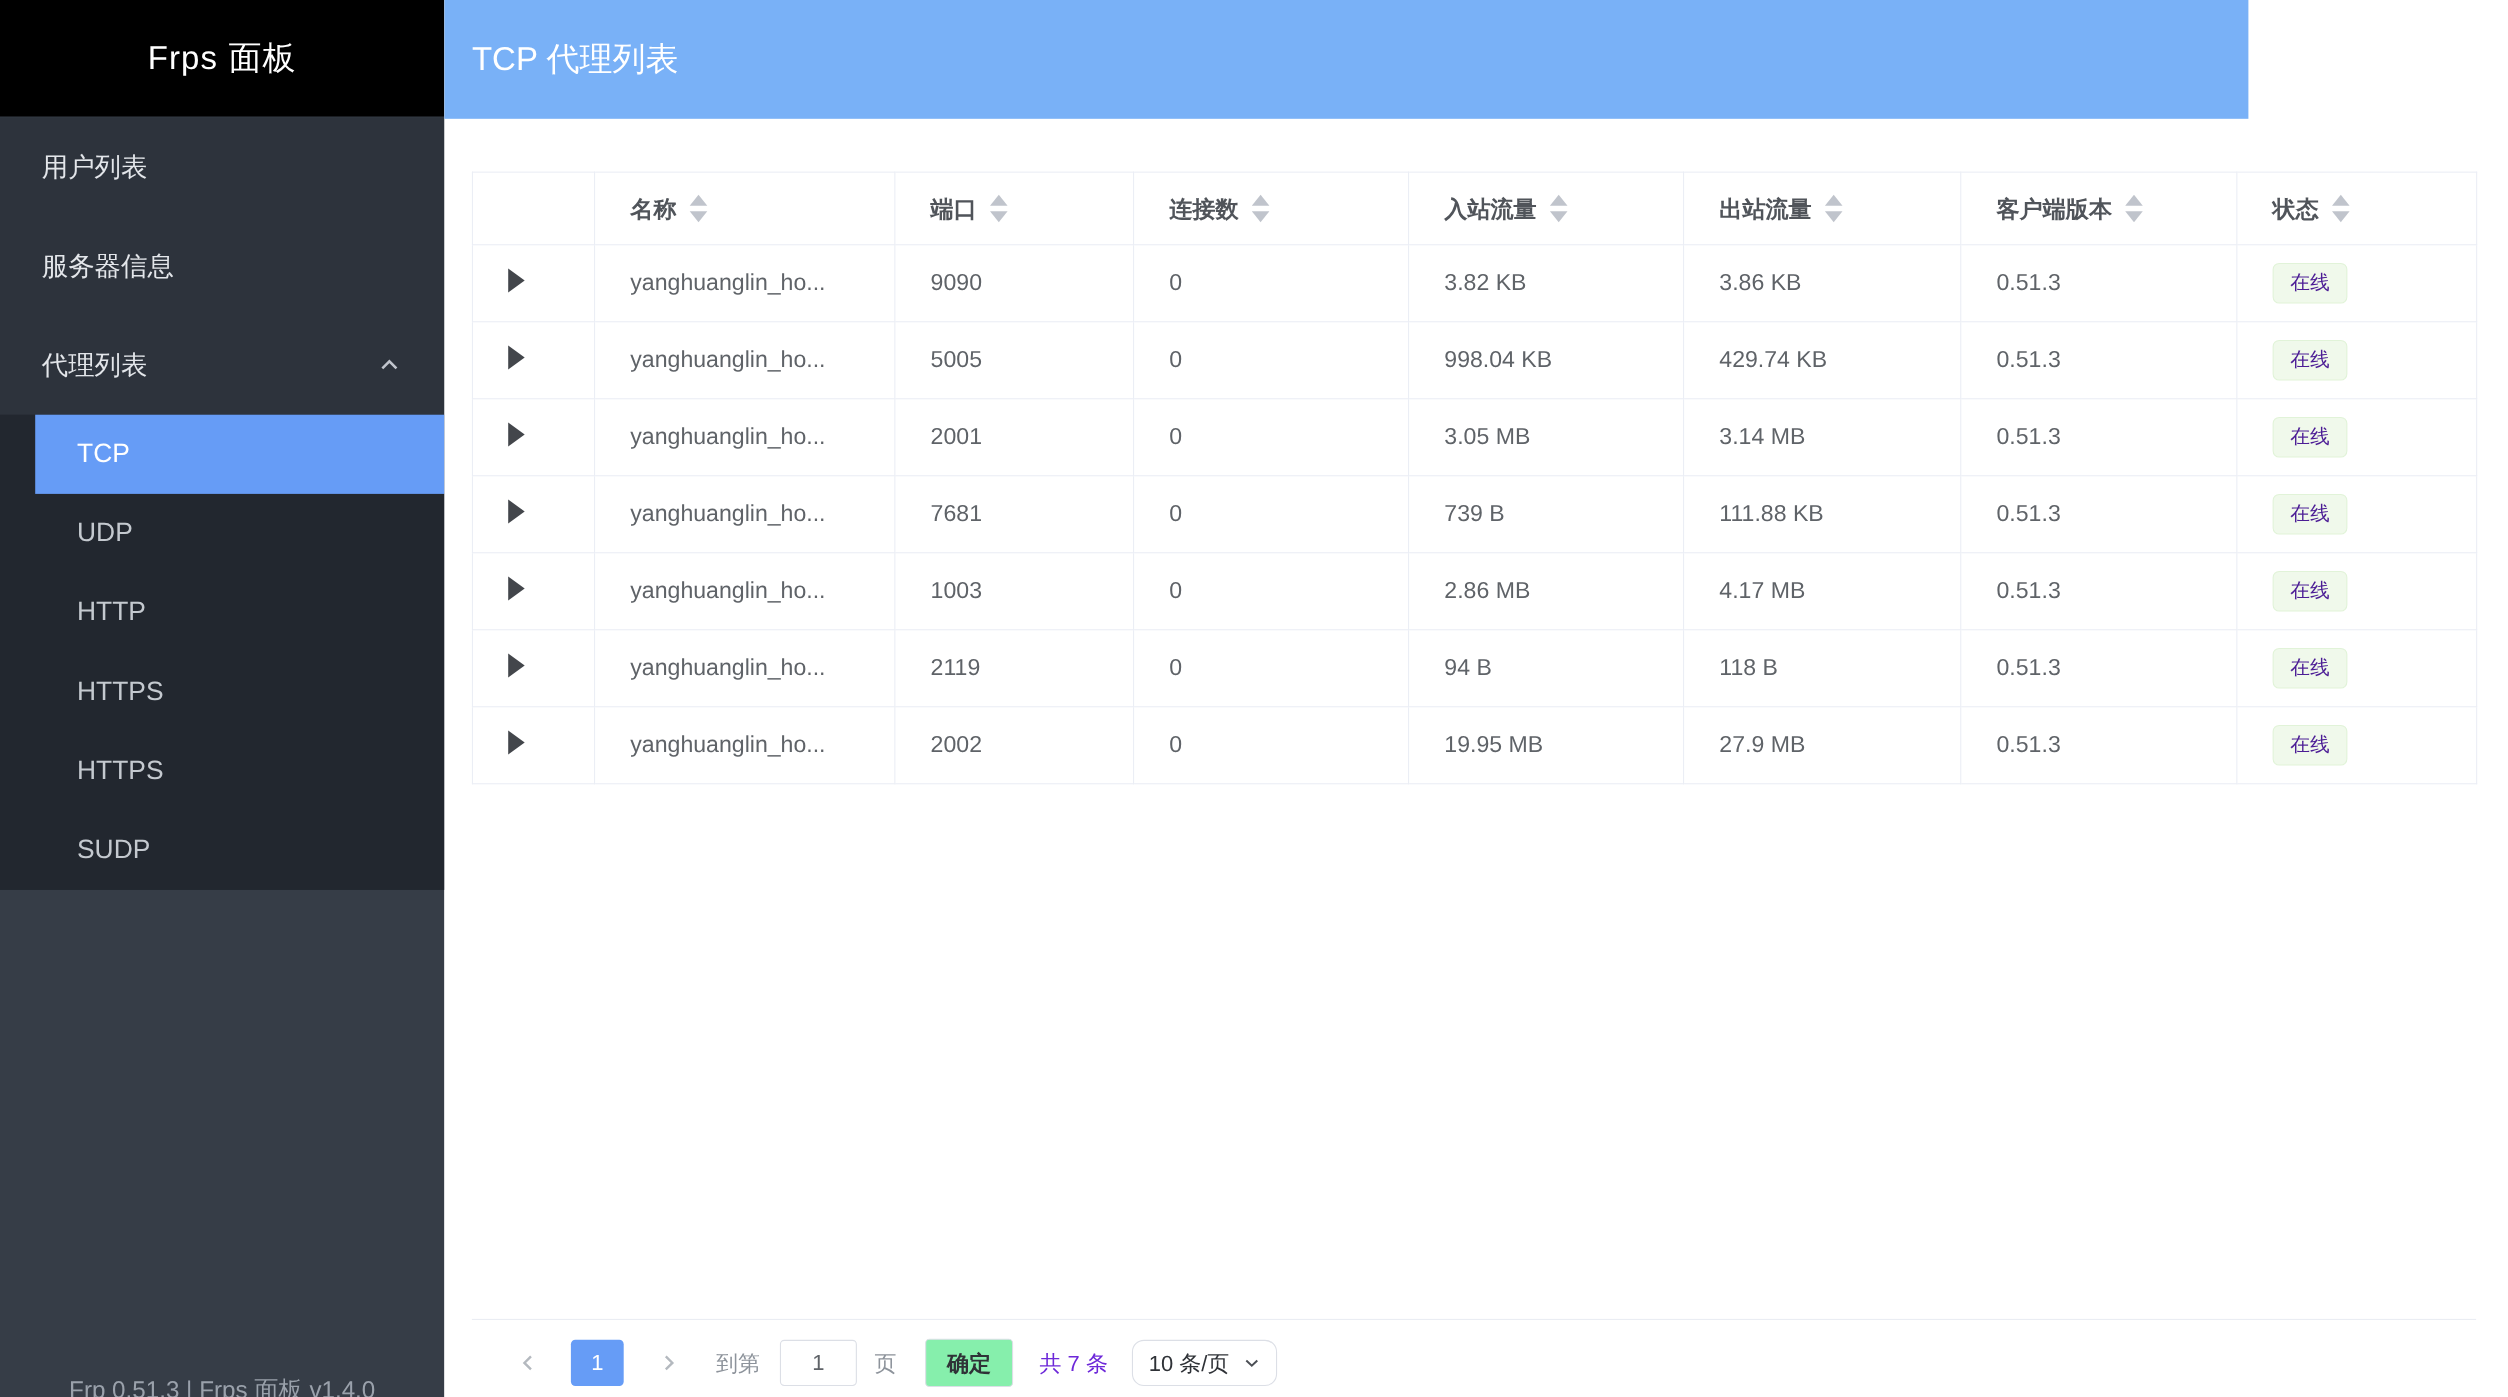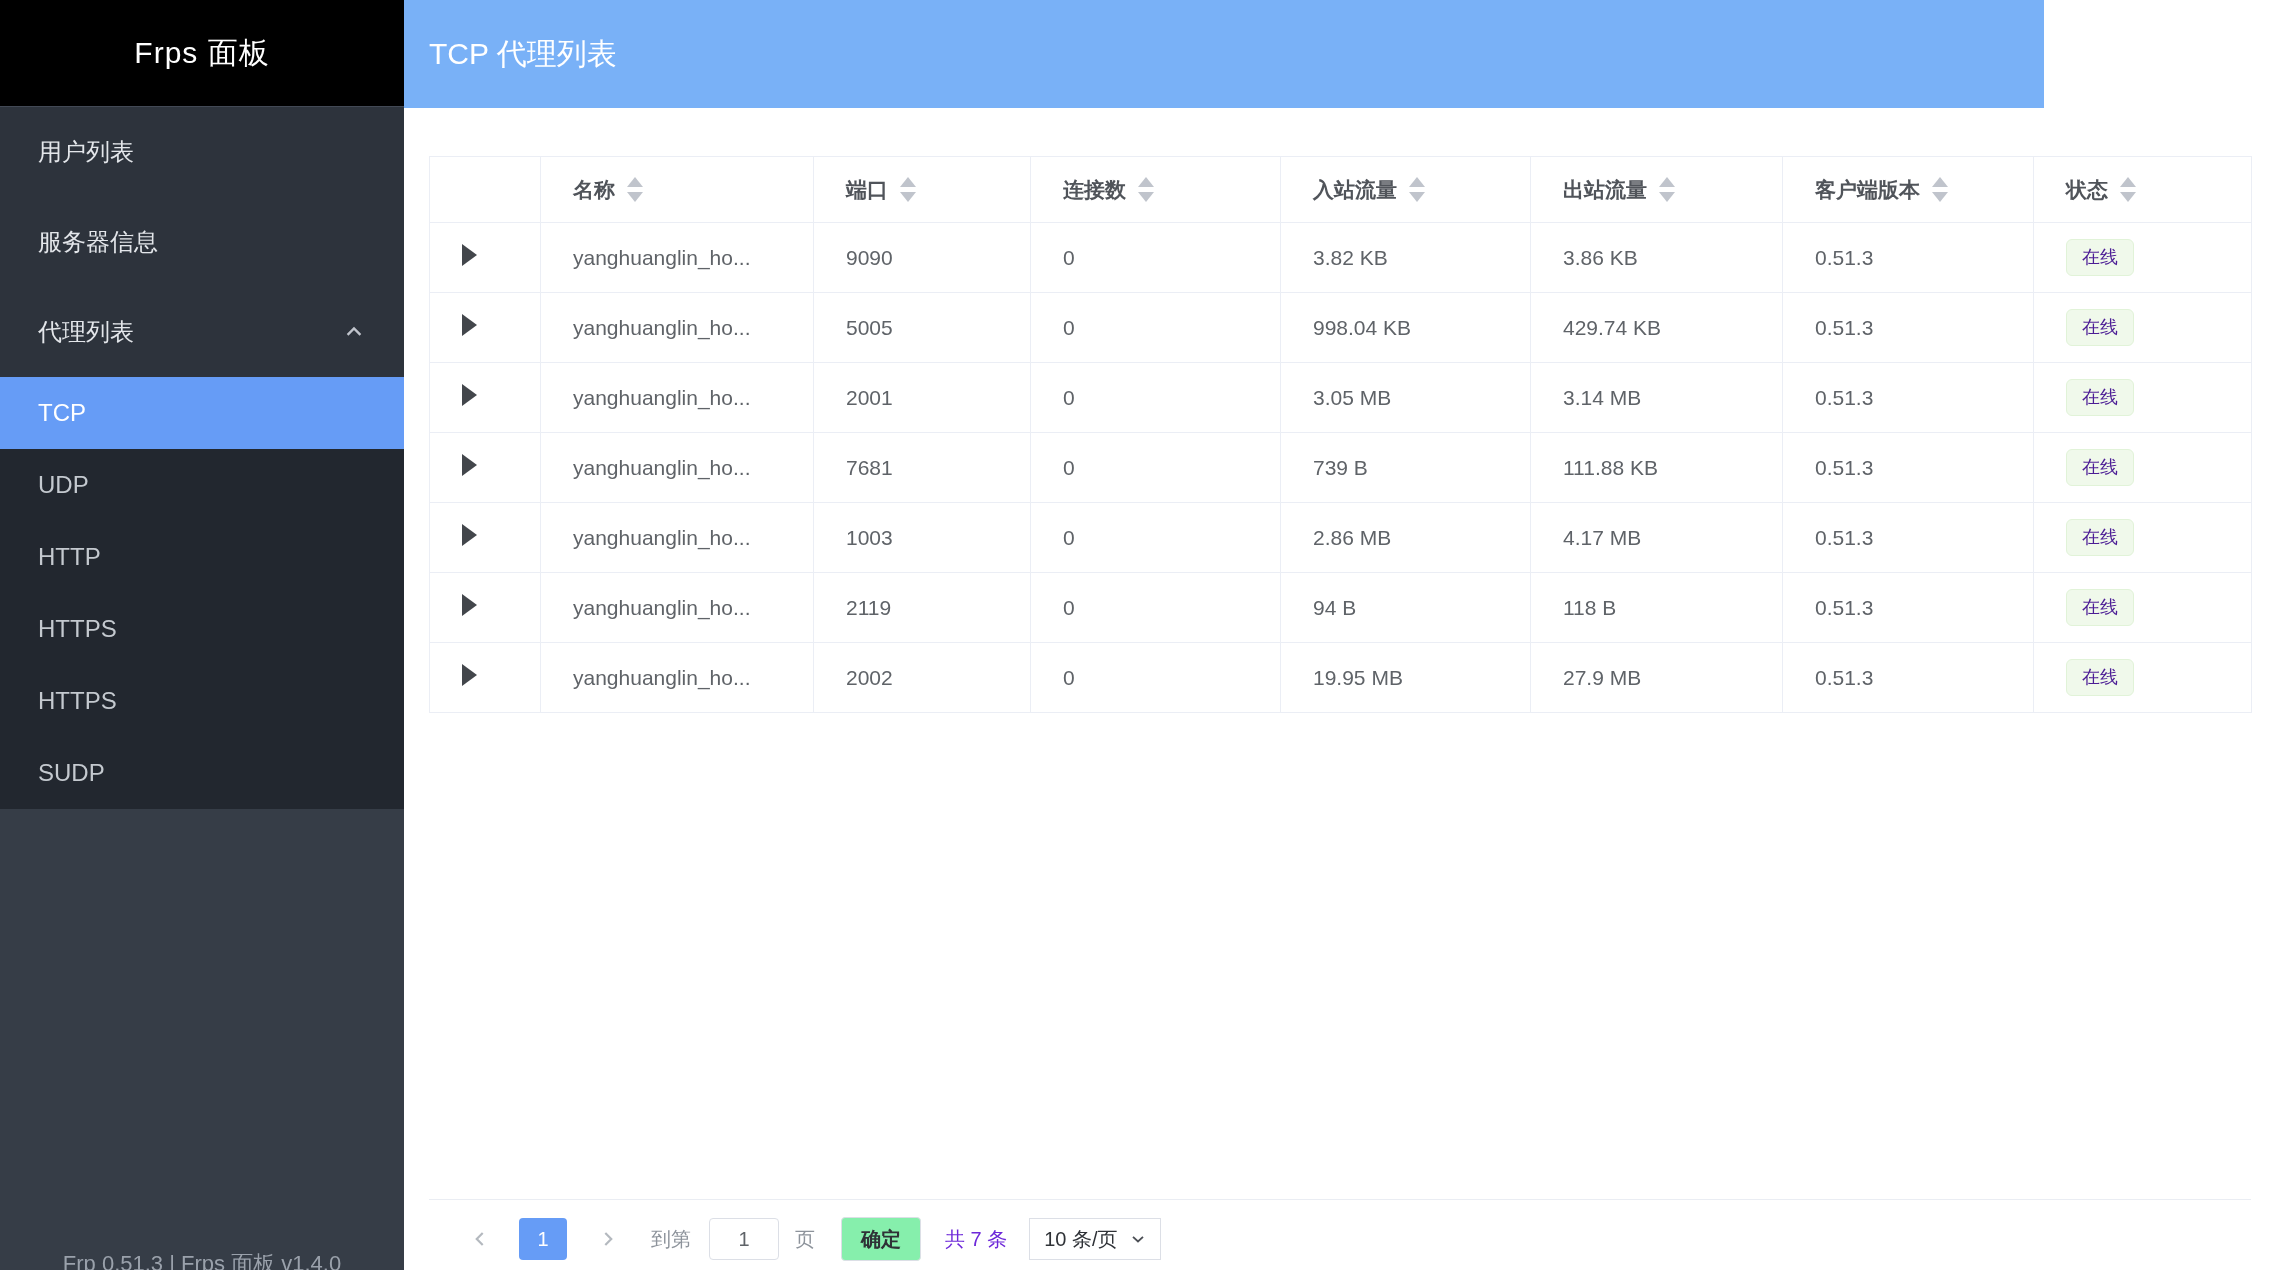--- a/index.html
+++ b/index.html
@@ -18,21 +18,21 @@
     border-bottom:1px solid #424955; letter-spacing:1px;
   }
   .menu { background:#2d333c; }
   .menu-item {
     height:90px; display:flex; align-items:center; justify-content:space-between;
     padding:0 36px 0 38px; color:#e3e6ea; font-size:24px; cursor:pointer;
   }
   .submenu { background:#22272f; }
   .submenu-item {
     height:72px; display:flex; align-items:center;
-    padding:16px 38px; color:#c4c9cf; font-size:24px; cursor:pointer;
+    padding:16px 38px; color:#c4c9cf; font-size:24px; cursor:pointer;margin-left:32px;
   }
   .submenu-item.active { background:#669cf6; color:#fff; }
   .sidebar-footer {
     position:absolute; left:0; right:0; bottom:-9px; text-align:center;
     color:#9aa1ab; font-size:22px; white-space:nowrap;
   }
 
   
   .main { position:absolute; left:404px; top:0; width:1640px; height:100%; background:#fff; }
   .topbar {
@@ -84,21 +84,21 @@
     font-family:"Liberation Sans","DejaVu Sans",sans-serif;
   }
   .lbl-page { margin-left:16px; }
   .pg-confirm {
     margin-left:26px; height:44px; padding:0 19px; background:#86efac; border:1px solid #dcdfe6;
     border-radius:4px; font-size:20px; font-weight:700; color:#2f3237; cursor:pointer;
     font-family:"Liberation Sans","DejaVu Sans",sans-serif;
   }
   .lbl-total { margin-left:24px; }
   .pg-select {
-    margin-left:22px; height:42px; border:1px solid #dcdfe6; border-radius:0;
+    margin-left:22px; height:42px; border:1px solid #dcdfe6; border-radius:11px;
     display:flex; align-items:center; padding:0 12px 0 14px; cursor:pointer;justify-content:space-between;
   }
   .pg-select span { font-size:20px; color:#2f3237; margin-right:10px; }
 </style>
 </head>
 <body>
 
 <div class="app">
 
   <aside class="sidebar">

